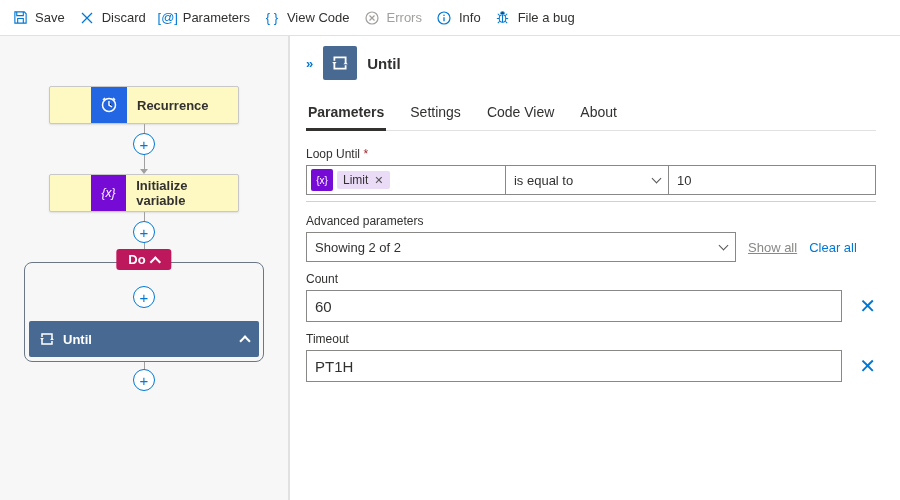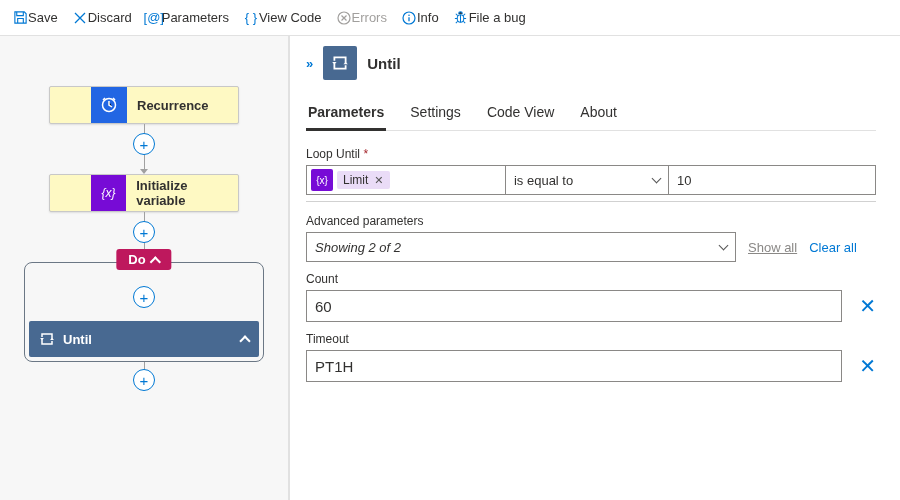--- a/index.html
+++ b/index.html
@@ -1,19 +1,19 @@
 <!DOCTYPE html>
 <html><head>
   <meta charset="utf-8">
   <style>
     * { box-sizing: border-box; margin: 0; padding: 0; font-family: "Segoe UI", Tahoma, sans-serif; }
     body { width: 900px; height: 500px; overflow: hidden; background: #fff; color: #323130; font-size: 13px; }
     
     .toolbar { display: flex; align-items: center; gap: 14px; padding: 6px 12px; border-bottom: 1px solid #e1e1e1; height: 36px; }
-    .toolbar-btn { display: inline-flex; align-items: center; gap: 0; cursor: pointer; color: #323130; }
+    .toolbar-btn { display: inline-flex; align-items: center; gap: 7px; cursor: pointer; color: #323130; }
     .toolbar-btn.disabled { color: #a19f9d; }
     .toolbar-btn.disabled .tb-icon { color: #a19f9d; }
     .tb-icon { width: 16px; height: 16px; display: inline-flex; align-items: center; justify-content: center; color: #0078d4; font-weight: 400; }
     
     .main { display: flex; height: calc(100% - 36px); }
     .canvas { width: 290px; background: #f7f7f7; border-right: 2px solid #e1e1e1; position: relative; padding-top: 50px; }
     
     .panel { flex: 1; padding: 10px 18px 18px 10px; position: relative; overflow-y: auto; }
     
     .node { width: 190px; background: #fef9c3; border: 1px solid #c8c8c8; border-radius: 2px; height: 38px; display: flex; align-items: center; margin: 0 auto; box-shadow: 0 1px 2px rgba(0,0,0,0.1); padding-left: 41px; }
@@ -54,21 +54,21 @@
     .token-pill .x { cursor: pointer; font-size: 11px; color: #555; }
     .op-select { flex: 1; border: 1px solid #8a8886; border-left: none; height: 30px; display: flex; align-items: center; justify-content: space-between; padding: 0 8px; cursor: pointer; background: #fff; }
     .val-input { flex: 1.3; border: 1px solid #8a8886; border-left: none; height: 30px; padding: 0 8px; display: flex; align-items: center; }
     .chev-down { display:inline-block; width:7px; height:7px; border-right:1px solid #555; border-bottom:1px solid #555; transform: rotate(45deg); margin-bottom:3px; }
     
     .link { color: #0078d4; font-size: 13px; cursor: pointer; margin: 4px 6px 16px; display: inline-block; }
     
     .divider { border: none; border-top: 1px solid #d1d1d1; margin: 0 6px 12px; }
     
     .adv-row { display: flex; align-items: center; gap: 12px; margin: 4px 6px 10px; }
-    .adv-select { flex: 1; max-width: 430px; border: 1px solid #8a8886; height: 30px; display: flex; align-items: center; justify-content: space-between; padding: 0 8px; cursor: pointer; font-style: italic; }
+    .adv-select { flex: 1; max-width: 430px; border: 1px solid #8a8886; height: 30px; display: flex; align-items: center; justify-content: space-between; padding: 0 8px; cursor: pointer; }
     .show-all { color: #8a8886; text-decoration: underline; cursor: pointer; font-size: 13px; }
     .clear-all { color: #0078d4; cursor: pointer; font-size: 13px; }
     
     .wide-row { display: flex; align-items: center; gap: 17px; margin: 0 6px 10px; }
     .wide-input { flex: 1; border: 1px solid #8a8886; height: 32px; padding: 0 8px; font-size: 15px; display: flex; align-items: center; }
     .clear-x { color: #0078d4; font-size: 20px; cursor: pointer; font-weight: 300; }
   </style>
 </head>
 <body>
 

